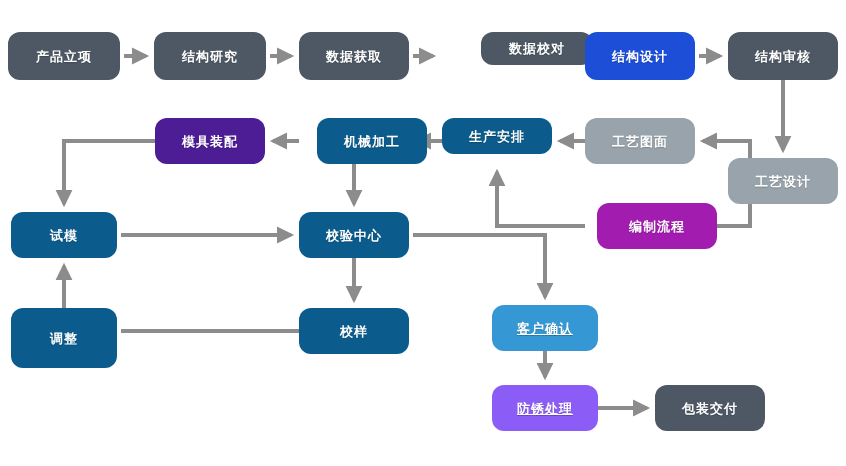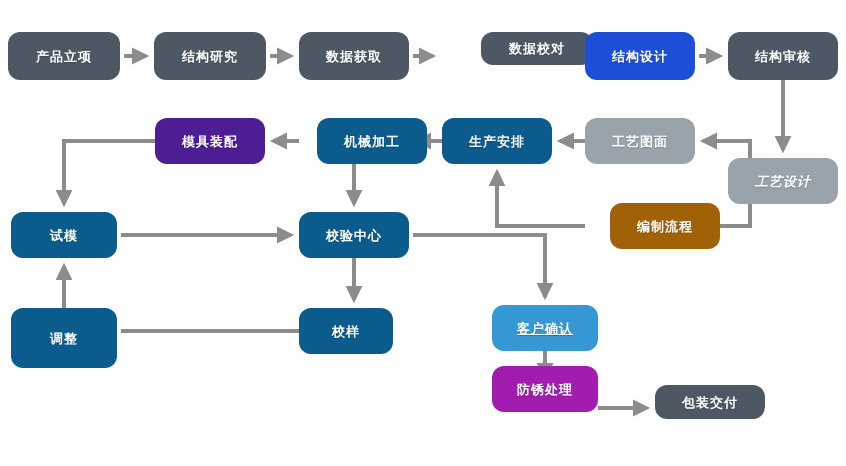--- a/index.html
+++ b/index.html
@@ -83,25 +83,25 @@
   </svg>
   <div id="node-layer">
       <div class="node n-dark" style="left: 8px; top: 32px; width: 112px; height: 48px; background: rgb(77, 88, 100);">产品立项</div>
       <div class="node n-dark" style="left: 154px; top: 32px; width: 112px; height: 48px; background: rgb(77, 88, 100);">结构研究</div>
       <div class="node n-dark" style="left: 299px; top: 32px; width: 110px; height: 48px; background: rgb(77, 88, 100);">数据获取</div>
       <div class="node n-dark" style="left: 441px; top: 32px; width: 112px; height: 33px; background: rgb(77, 88, 100); margin-left: 40px;">数据校对</div>
       <div class="node n-dark" style="left: 585px; top: 32px; width: 110px; height: 48px; background: #1d4ed8;">结构设计</div>
       <div class="node n-dark" style="left: 728px; top: 32px; width: 110px; height: 48px; background: rgb(77, 88, 100);">结构审核</div>
       <div class="node n-blue" style="left: 155px; top: 118px; width: 110px; height: 46px; background: #4c1d95;">模具装配</div>
       <div class="node n-blue" style="left: 317px; top: 118px; width: 110px; height: 46px; background: rgb(11, 92, 140);">机械加工</div>
-      <div class="node n-blue" style="left: 442px; top: 118px; width: 110px; height: 46px; background: rgb(11, 92, 140);">生产安排</div>
+      <div class="node n-blue" style="left: 442px; top: 118px; width: 110px; height: 36px; background: rgb(11, 92, 140);">生产安排</div>
       <div class="node n-gray" style="left: 585px; top: 118px; width: 110px; height: 46px; background: rgb(152, 163, 171);">工艺图面</div>
-      <div class="node n-gray" style="left: 728px; top: 158px; width: 110px; height: 46px; background: rgb(152, 163, 171); font-style: italic;">工艺设计</div>
+      <div class="node n-gray" style="left: 728px; top: 158px; width: 110px; height: 46px; background: rgb(152, 163, 171);">工艺设计</div>
       <div class="node n-blue" style="left: 11px; top: 212px; width: 106px; height: 46px; background: rgb(11, 92, 140);">试模</div>
       <div class="node n-blue" style="left: 299px; top: 212px; width: 110px; height: 46px; background: rgb(11, 92, 140);">校验中心</div>
-      <div class="node n-gray" style="left: 610px; top: 203px; width: 110px; height: 46px; background: #a16207;">编制流程</div>
+      <div class="node n-gray" style="left: 597px; top: 203px; width: 120px; height: 46px; background: #a21caf;">编制流程</div>
       <div class="node n-blue" style="left: 11px; top: 308px; width: 106px; height: 60px; background: rgb(11, 92, 140);">调整</div>
-      <div class="node n-blue" style="left: 299px; top: 308px; width: 94px; height: 46px; background: rgb(11, 92, 140);">校样</div>
+      <div class="node n-blue" style="left: 299px; top: 308px; width: 110px; height: 46px; background: rgb(11, 92, 140);">校样</div>
       <div class="node n-ltblue" style="left: 492px; top: 305px; width: 106px; height: 46px; background: rgb(53, 152, 213); text-decoration: underline;">客户确认</div>
-      <div class="node n-ltblue" style="left: 492px; top: 366px; width: 106px; height: 46px; background: #a21caf;">防锈处理</div>
-      <div class="node n-dark" style="left: 655px; top: 385px; width: 110px; height: 34px; background: rgb(77, 88, 100);">包装交付</div>
+      <div class="node n-ltblue" style="left: 492px; top: 385px; width: 106px; height: 46px; background: #8b5cf6; text-decoration: underline;">防锈处理</div>
+      <div class="node n-dark" style="left: 655px; top: 385px; width: 110px; height: 46px; background: rgb(77, 88, 100);">包装交付</div>
     </div>
 </div>
 
 </body></html>

